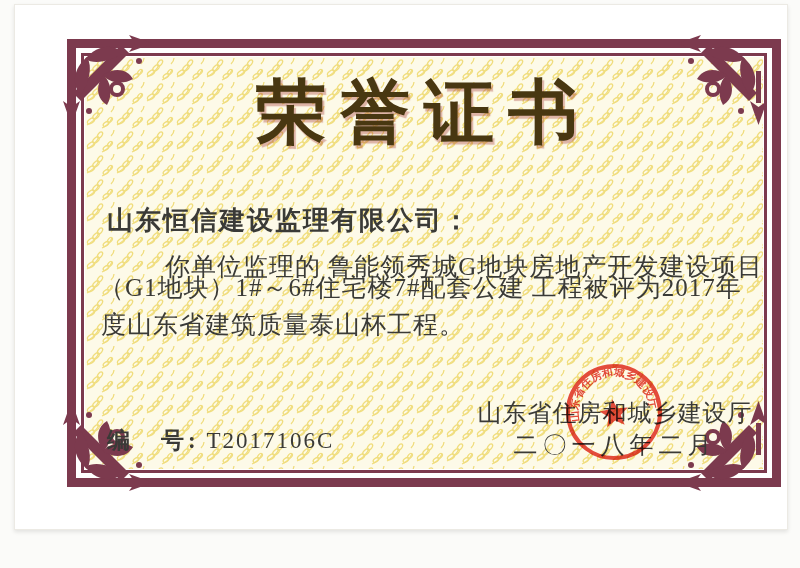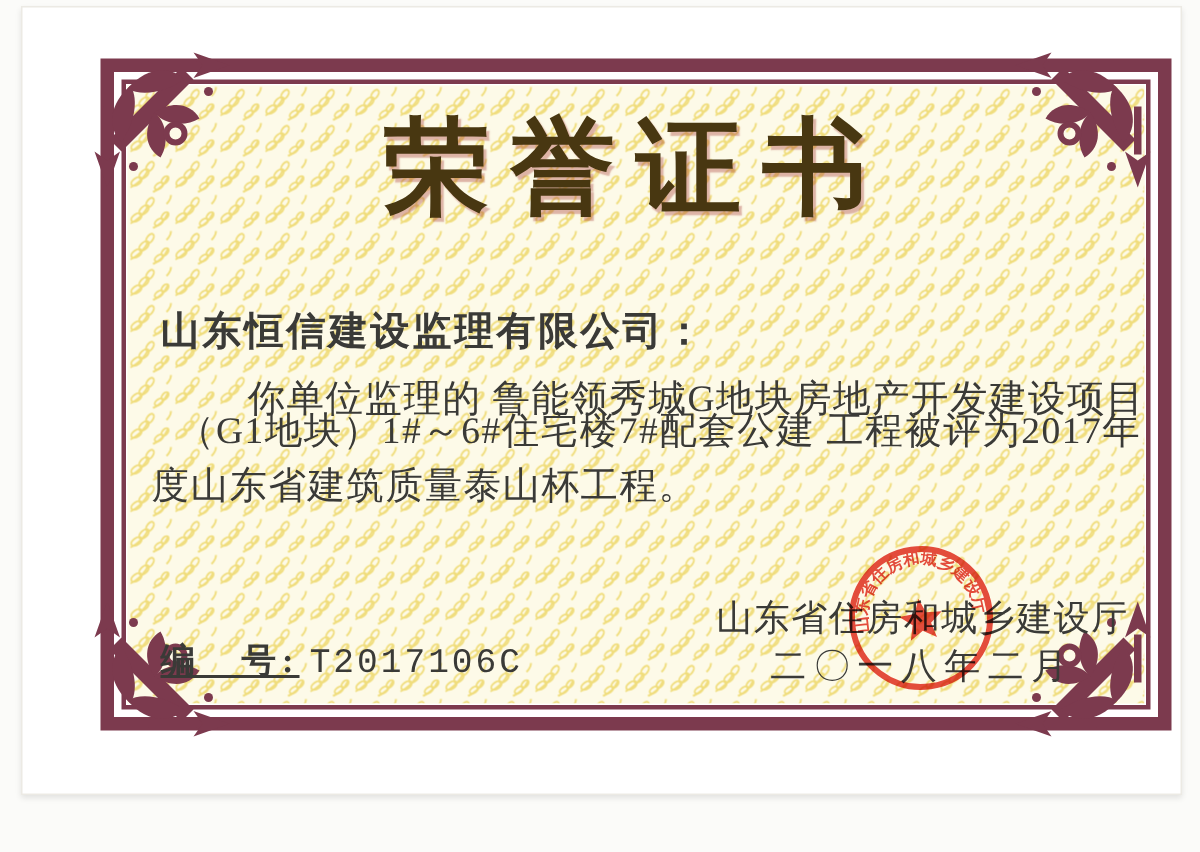--- a/index.html
+++ b/index.html
@@ -40,26 +40,26 @@
     letter-spacing:14px;color:var(--title-ink,#483711);
     text-shadow:2px 3px 1px rgba(160,45,40,.35);
     font-family:"Liberation Serif","DejaVu Serif",serif;
   }
   .txt{
     position:absolute;color:var(--ink,#3a3a37);
     font-size:25px;line-height:32px;letter-spacing:1px;white-space:nowrap;
   }
   .recipient{left:92px;top:184px;font-size:26px;font-weight:700;letter-spacing:2px;margin-top:16px;}
   .body-1{left:150px;top:230px;margin-top:16px;}
-  .body-2{left:103px;top:267px;}
+  .body-2{left:84px;top:267px;}
   .body-3{left:86px;top:304px;}
   .body-4{left:150px;top:339px;}
   .serial{left:92px;top:420px;font-size:23px;}
-  .serial .lbl{font-weight:700;letter-spacing:4px;text-decoration:underline;}
-  .serial .val{font-family:Liberation Mono, monospace;letter-spacing:2px;}
+  .serial .lbl{font-weight:700;letter-spacing:4px;}
+  .serial .val{font-family:Liberation Serif, serif;letter-spacing:2px;}
   .issuer{left:445px;top:392px;width:310px;text-align:center;font-size:24px;letter-spacing:1px;}
   .date{left:445px;top:424px;width:310px;text-align:center;font-size:24px;letter-spacing:5px;}
   .seal{
     position:absolute;left:549px;top:357px;width:100px;height:100px;
     transform:rotate(-8deg);opacity:.9;mix-blend-mode:multiply;
   }
   .seal svg{display:block;width:100%;height:100%;}
   .seal text{
     font-family:"Liberation Serif","DejaVu Serif",serif;
     font-size:11px;font-weight:700;

